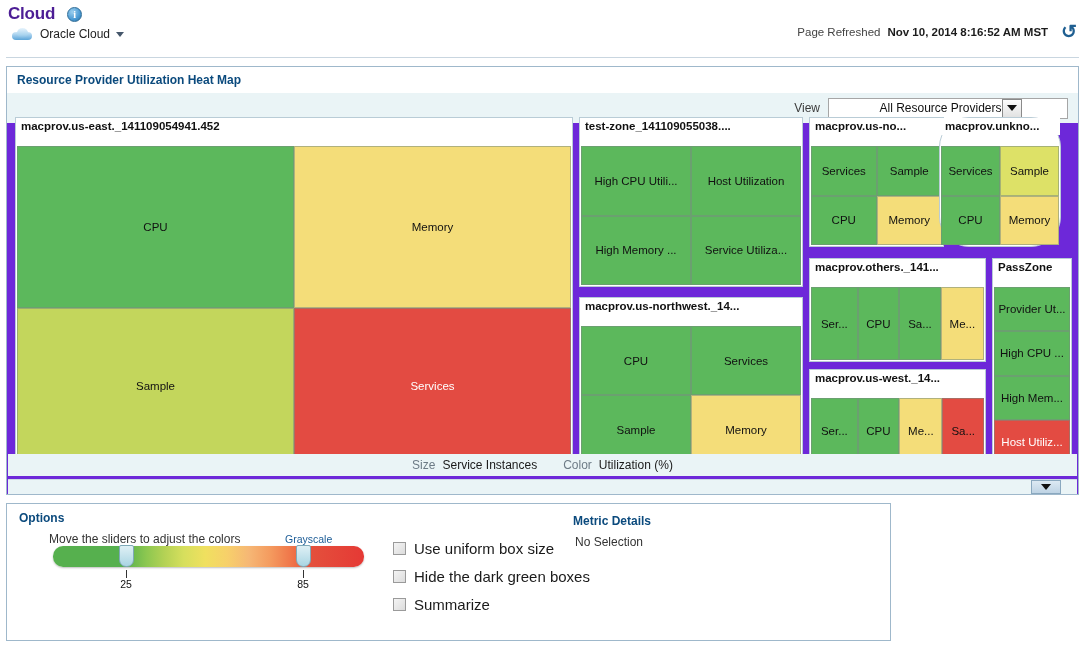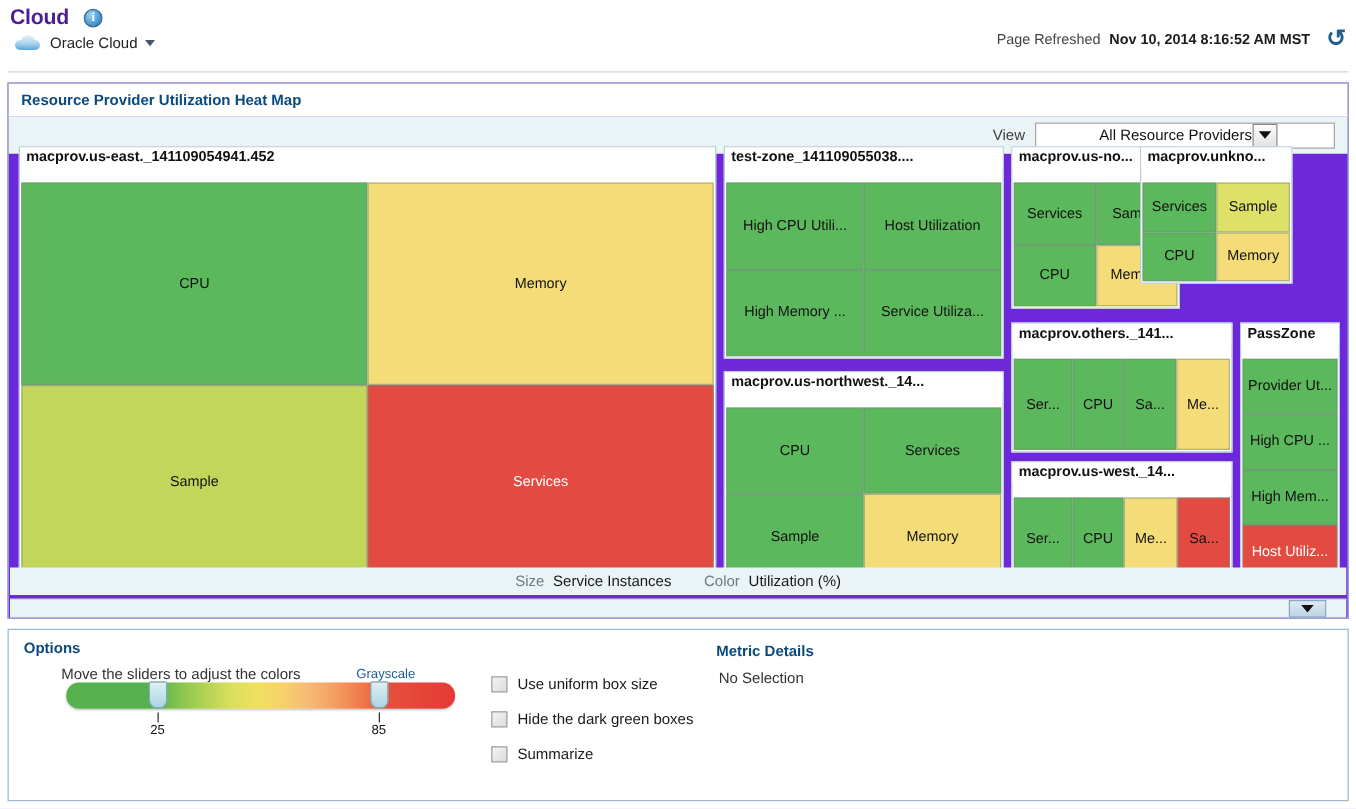--- a/index.html
+++ b/index.html
@@ -171,21 +171,21 @@
   .collapse-arrow {
     width: 0; height: 0;
     border-left: 5px solid transparent;
     border-right: 5px solid transparent;
     border-top: 6px solid #111;
   }
 
   
   #options-panel {
     position: absolute; left: 6px; top: 503px;
-    width: 1073px; height: 138px;
+    width: 885px; height: 138px;
     border: 1px solid #9fb8cb;
     background: #ffffff;
   }
   #options-title {
     position: absolute; left: 12px; top: 7px;
     font-size: 12px; font-weight: bold; color: #0b4a7d;
   }
   #slider-hint {
     position: absolute; left: 42px; top: 28px;
     font-size: 12px; color: #333;
@@ -224,21 +224,21 @@
     position: absolute; width: 1px; height: 8px; background: #333; top: 66px;
   }
   .slider-value {
     position: absolute; top: 74px;
     font-size: 10.5px; color: #111;
     width: 30px; text-align: center;
   }
   .checkbox-row {
     position: absolute;
     display: flex; align-items: center; gap: 8px;
-    font-size: 12px; color: #1a1a1a;
+    font-size: 15px; color: #1a1a1a;
   }
   .cb-box {
     width: 13px; height: 13px;
     border: 1px solid #9a9a9a;
     background: linear-gradient(135deg,#f4f4f4 0%, #dcdcdc 100%);
     cursor: pointer;
   }
   #metric-details-title {
     position: absolute; left: 566px; top: 10px;
     font-size: 12px; font-weight: bold; color: #0b4a7d;
@@ -314,21 +314,21 @@
       </div>
       <div class="tm-group" style="left: 794px; top: 0px; width: 135px; height: 130px;">
         <div class="tm-group-title">macprov.us-no...</div>
         <div class="tm-body">
           <div class="tm-cell" style="left: 0%; top: 0%; width: 50%; height: 50%; background: rgb(92, 184, 92); color: rgb(17, 17, 17);">Services</div>
           <div class="tm-cell" style="left: 50%; top: 0%; width: 50%; height: 50%; background: rgb(92, 184, 92); color: rgb(17, 17, 17);">Sample</div>
           <div class="tm-cell" style="left: 0%; top: 50%; width: 50%; height: 50%; background: rgb(92, 184, 92); color: rgb(17, 17, 17);">CPU</div>
           <div class="tm-cell" style="left: 50%; top: 50%; width: 50%; height: 50%; background: rgb(244, 221, 121); color: rgb(17, 17, 17);">Memory</div>
         </div>
       </div>
-      <div class="tm-group" style="left: 897px; top: 0px; width: 122px; height: 110px;">
+      <div class="tm-group" style="left: 924px; top: 0px; width: 122px; height: 130px; border-radius: 30px;">
         <div class="tm-group-title">macprov.unkno...</div>
         <div class="tm-body">
           <div class="tm-cell" style="left: 0%; top: 0%; width: 50%; height: 50%; background: rgb(92, 184, 92); color: rgb(17, 17, 17);">Services</div>
           <div class="tm-cell" style="left: 50%; top: 0%; width: 50%; height: 50%; background: rgb(221, 225, 103); color: rgb(17, 17, 17);">Sample</div>
           <div class="tm-cell" style="left: 0%; top: 50%; width: 50%; height: 50%; background: rgb(92, 184, 92); color: rgb(17, 17, 17);">CPU</div>
           <div class="tm-cell" style="left: 50%; top: 50%; width: 50%; height: 50%; background: rgb(244, 221, 121); color: rgb(17, 17, 17);">Memory</div>
         </div>
       </div>
       <div class="tm-group" style="left: 794px; top: 141px; width: 177px; height: 104px;">
         <div class="tm-group-title">macprov.others._141...</div>

